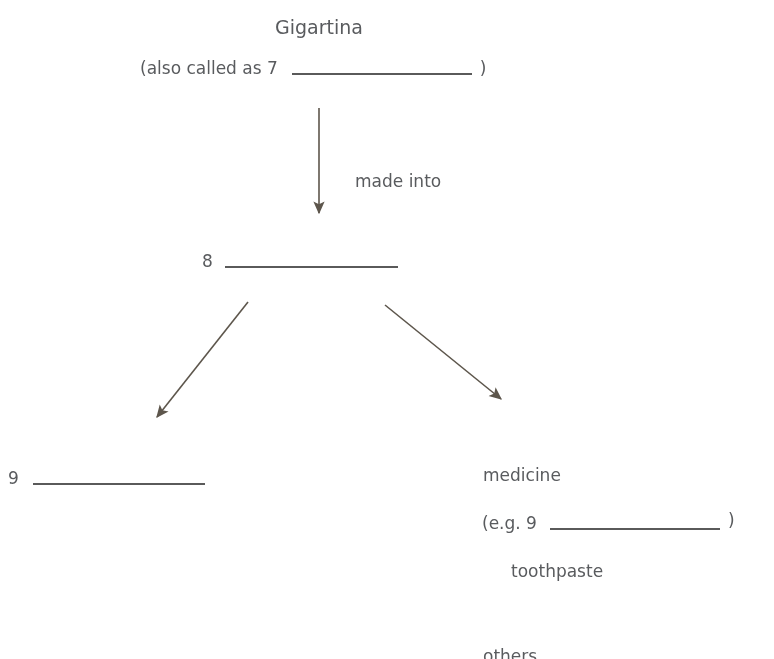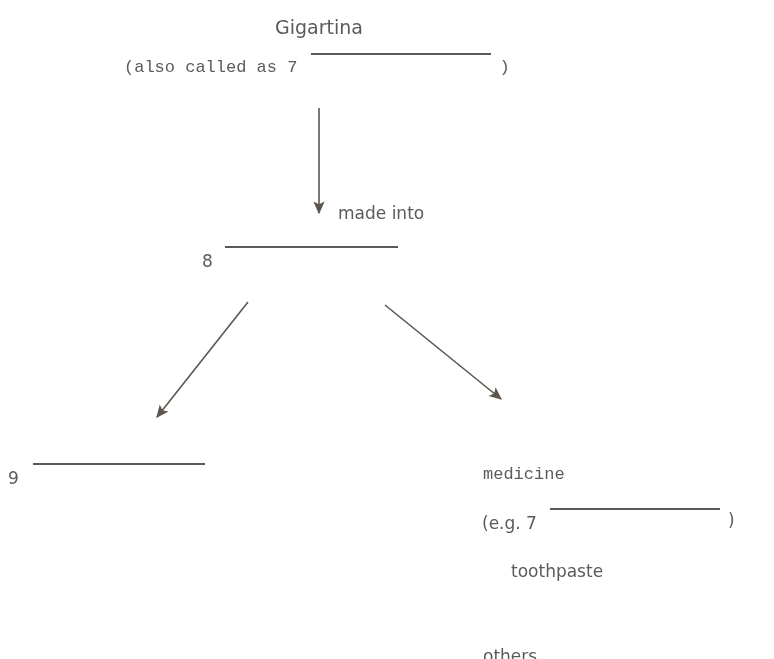--- a/index.html
+++ b/index.html
@@ -16,21 +16,21 @@
     color: #595b5e;
     font-size: 17px;
   }
   .canvas {
     position: absolute;
     inset: 0;
   }
   .txt-row {
     position: absolute;
     display: flex;
-    align-items: flex-start;
+    align-items: flex-end;
     line-height: 22px;
     white-space: pre;
   }
   .title {
     font-size: 19px;
     line-height: 24px;
   }
   .blank {
     display: inline-block;
     height: 0;
@@ -75,47 +75,47 @@
     </g>
     <g>
       <line x1="385" y1="305" x2="501" y2="399" stroke="#5d564c" stroke-width="1.6" marker-end="url(#ah)"></line>
     </g>
   </svg>
 
   <div class="txt-row title" style="left:275px; top:15px;">
     <span>Gigartina</span>
   </div>
 
-  <div class="txt-row" style="left:124px; top:57px;font-family:Liberation Mono, monospace;">
+  <div class="txt-row" style="left:140px; top:57px;">
     <span>(also called as 7</span>
     <span class="blank w7"></span>
     <span class="suffix">)</span>
   </div>
 
-  <div class="txt-row" style="left:338px; top:170px;margin-top:32px;">
+  <div class="txt-row" style="left:355px; top:170px;">
     <span>made into</span>
   </div>
 
   <div class="txt-row" style="left:202px; top:250px;">
     <span>8</span>
     <span class="blank w8"></span>
   </div>
 
   <div class="txt-row" style="left:8px; top:467px;">
     <span>9</span>
     <span class="blank w9"></span>
   </div>
 
 
-  <div class="txt-row" style="left:483px; top:464px;font-family:Liberation Mono, monospace;">
+  <div class="txt-row" style="left:483px; top:464px;">
     <span>medicine</span>
   </div>
 
   <div class="txt-row" style="left:482px; top:512px;">
-    <span>(e.g. 7</span>
+    <span>(e.g. 9</span>
     <span class="blank w10"></span>
     <span class="suffix raised">)</span>
   </div>
 
   <div class="txt-row" style="left:511px; top:560px;">
     <span>toothpaste</span>
   </div>
 
   <div class="txt-row" style="left:483px; top:608px;margin-top:37px;">
     <span>others</span>

